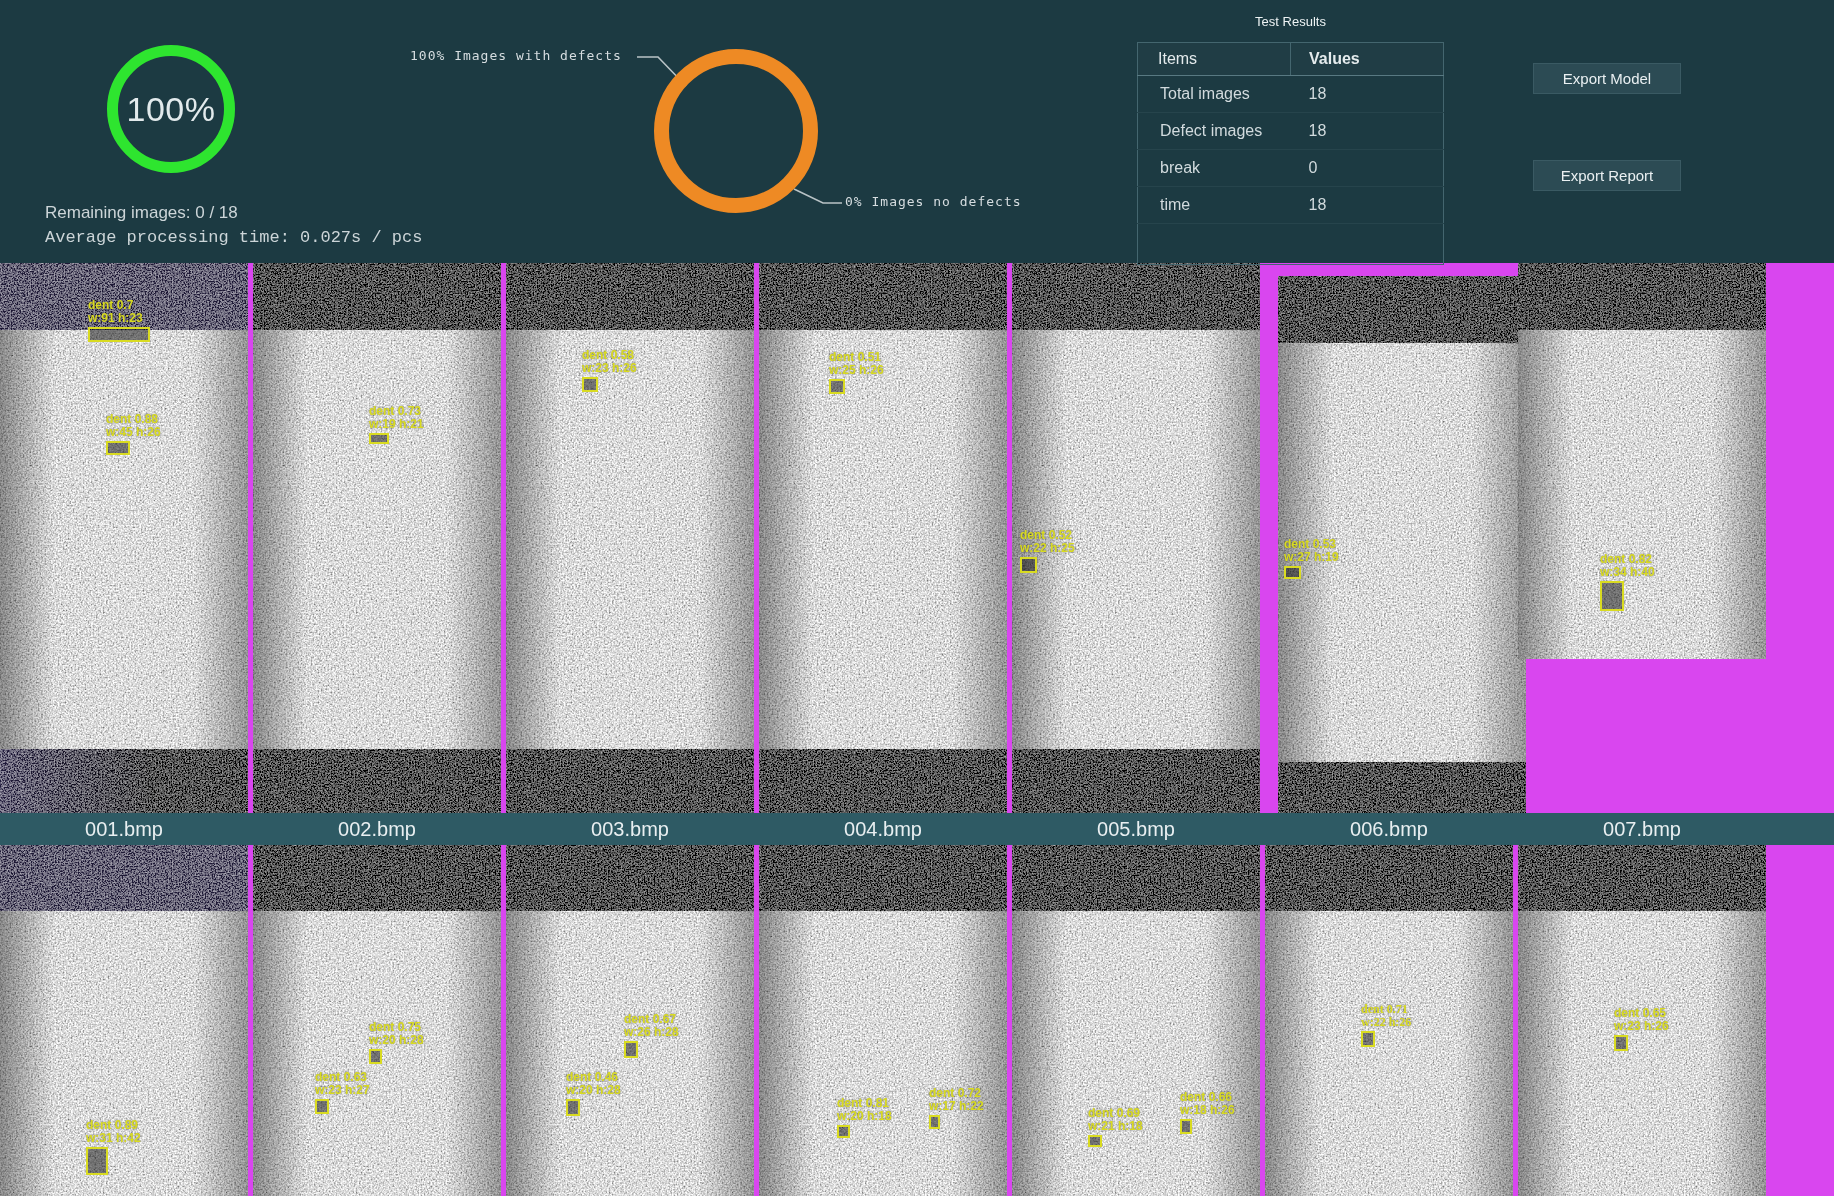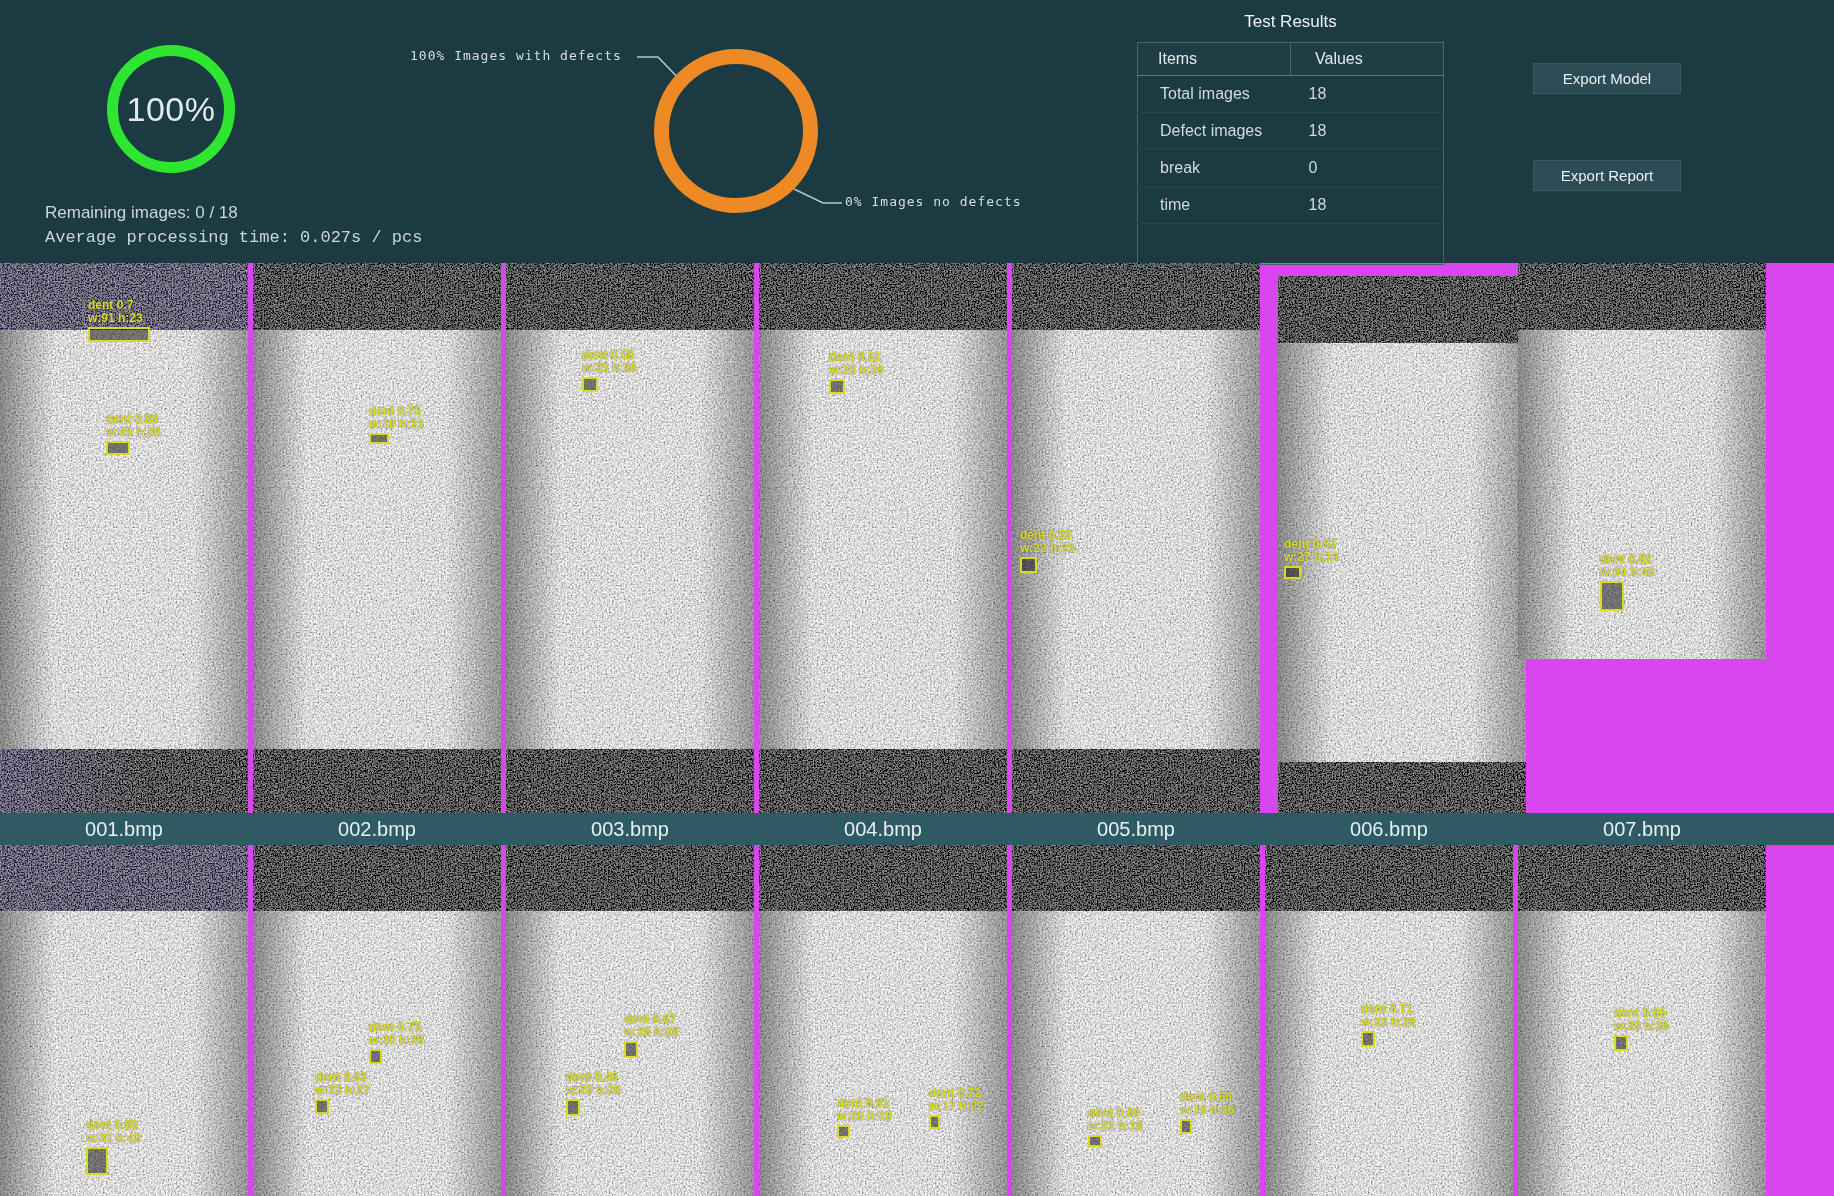--- a/index.html
+++ b/index.html
@@ -16,26 +16,26 @@
   .ring.orange{left:654px;top:49px;width:164px;height:164px;border:15px solid #ee8a24;}
   .callout{position:absolute;color:#d6dde0;font-family:"DejaVu Sans Mono",monospace;font-size:13px;letter-spacing:1px;white-space:nowrap;}
   .callout.with{left:410px;top:48px;}
   .callout.without{left:845px;top:194px;}
   .callout-lines{position:absolute;left:0;top:0;pointer-events:none;}
   .stat{position:absolute;left:45px;color:#ccd5d8;font-size:17px;}
   .stat.remaining{top:203px;}
   .stat.avgtime{top:228px;font-family:Liberation Mono, monospace;}
   
   .results{position:absolute;left:1137px;top:8px;width:307px;}
-  .results-title{text-align:center;color:#eef3f4;font-size:17px;height:28px;line-height:28px;margin-bottom:6px;}
+  .results-title{text-align:center;color:#eef3f4;font-size:13px;height:28px;line-height:28px;margin-bottom:6px;}
   table.tbl{width:307px;border-collapse:collapse;table-layout:fixed;border:1px solid #44666f;}
   table.tbl th{height:30px;text-align:left;font-weight:400;color:#e4ebed;font-size:16px;
     border-bottom:1px solid #587982;background:rgba(255,255,255,.02);}
   table.tbl th:first-child{padding-left:20px;}
-  table.tbl th:last-child{padding-left:24px;border-left:1px solid #44666f;}
+  table.tbl th:last-child{padding-left:18px;border-left:1px solid #44666f;font-weight:bold;}
   table.tbl td{height:34px;color:#d2dbde;font-size:16px;border-bottom:1px solid rgba(130,156,164,.10);}
   table.tbl td:first-child{padding-left:22px;}
   table.tbl td:last-child{padding-left:18px;}
   table.tbl tr.spacer td{height:38px;border-bottom:none;}
   
   .btn{position:absolute;left:1533px;width:148px;height:31px;background:#2c4b54;border:1px solid #3a5a63;
     color:#eaf0f2;font-size:15px;font-family:"Liberation Sans",sans-serif;cursor:pointer;}
   .btn.model{top:63px;}
   .btn.report{top:160px;}
   
@@ -362,21 +362,21 @@
           <div>dent 0.69</div>
           <div>w:21 h:18</div>
           <div class="ann-box" style="width: 14px; height: 12px;"></div>
         </div>
         <div class="ann" style="left: 168px; top: 246px;">
           <div>dent 0.66</div>
           <div>w:18 h:26</div>
           <div class="ann-box" style="width: 12px; height: 15px;"></div>
         </div>
       </figure>
-      <figure class="tile" style="left: 1265px; width: 248px; height: 351px; margin: 0px;">
+      <figure class="tile" style="left: 1265px; width: 248px; height: 351px; margin: 0px; font-family: Liberation Serif, serif;">
         <svg width="248" height="66" style="left: 0px; top: 0px;">
           <rect width="100%" height="100%" filter="url(#nzDark)"></rect>
         </svg>
         <svg width="248" height="285" style="left: 0px; top: 66px;">
           <rect width="100%" height="100%" filter="url(#nzGray)"></rect>
         </svg>
         <div class="shade" style="top: 66px; height: 285px;"></div>
         <div class="ann" style="left: 96px; top: 158px;">
           <div>dent 0.71</div>
           <div>w:22 h:26</div>

